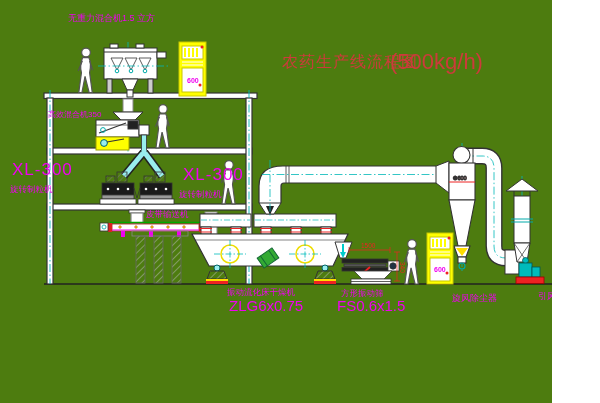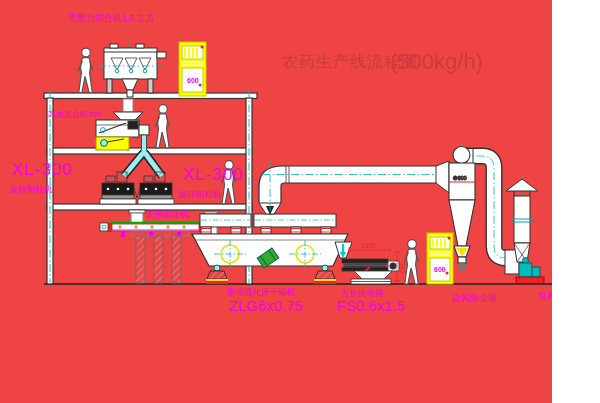--- a/index.html
+++ b/index.html
@@ -1,16 +1,16 @@
 <!DOCTYPE html>
 <html><head>
 <meta charset="utf-8">
 <style>
   html,body{margin:0;padding:0;background:#fff;}
-  .canvas{position:relative;width:552px;height:403px;background:#ef4444;overflow:hidden;
+  .canvas{position:relative;width:552px;height:403px;background:#4d7c0f;overflow:hidden;
           font-family:"Liberation Sans","DejaVu Sans",sans-serif;}
   svg{position:absolute;left:0;top:0;}
   text{font-family:"Liberation Sans","DejaVu Sans",sans-serif;}
   .lbl{fill:#f000f0;}
   .ttl{fill:#cc3b3b;}
   .dim{fill:#ee2222;}
 </style>
 </head>
 <body>
 

